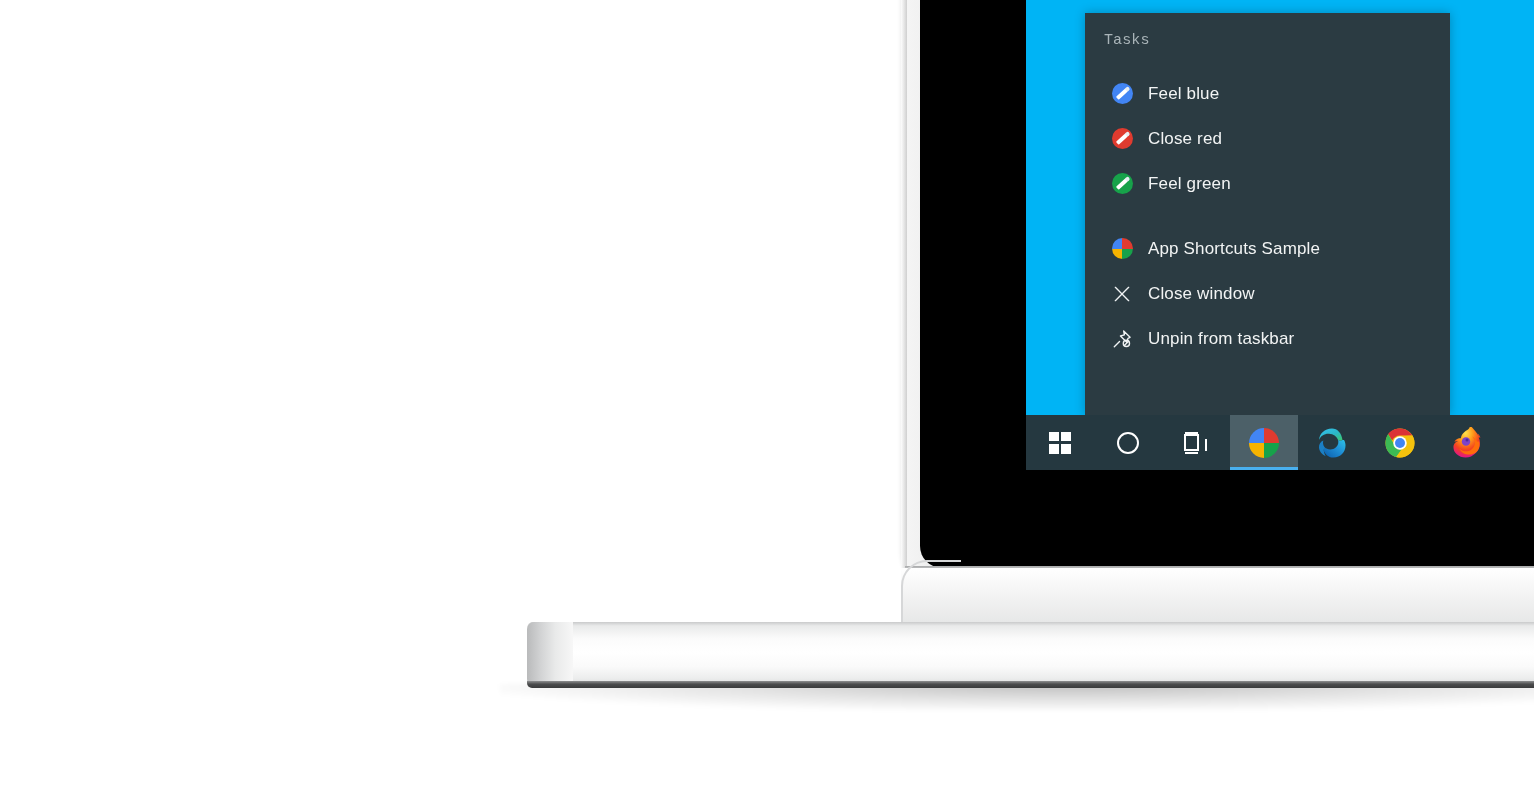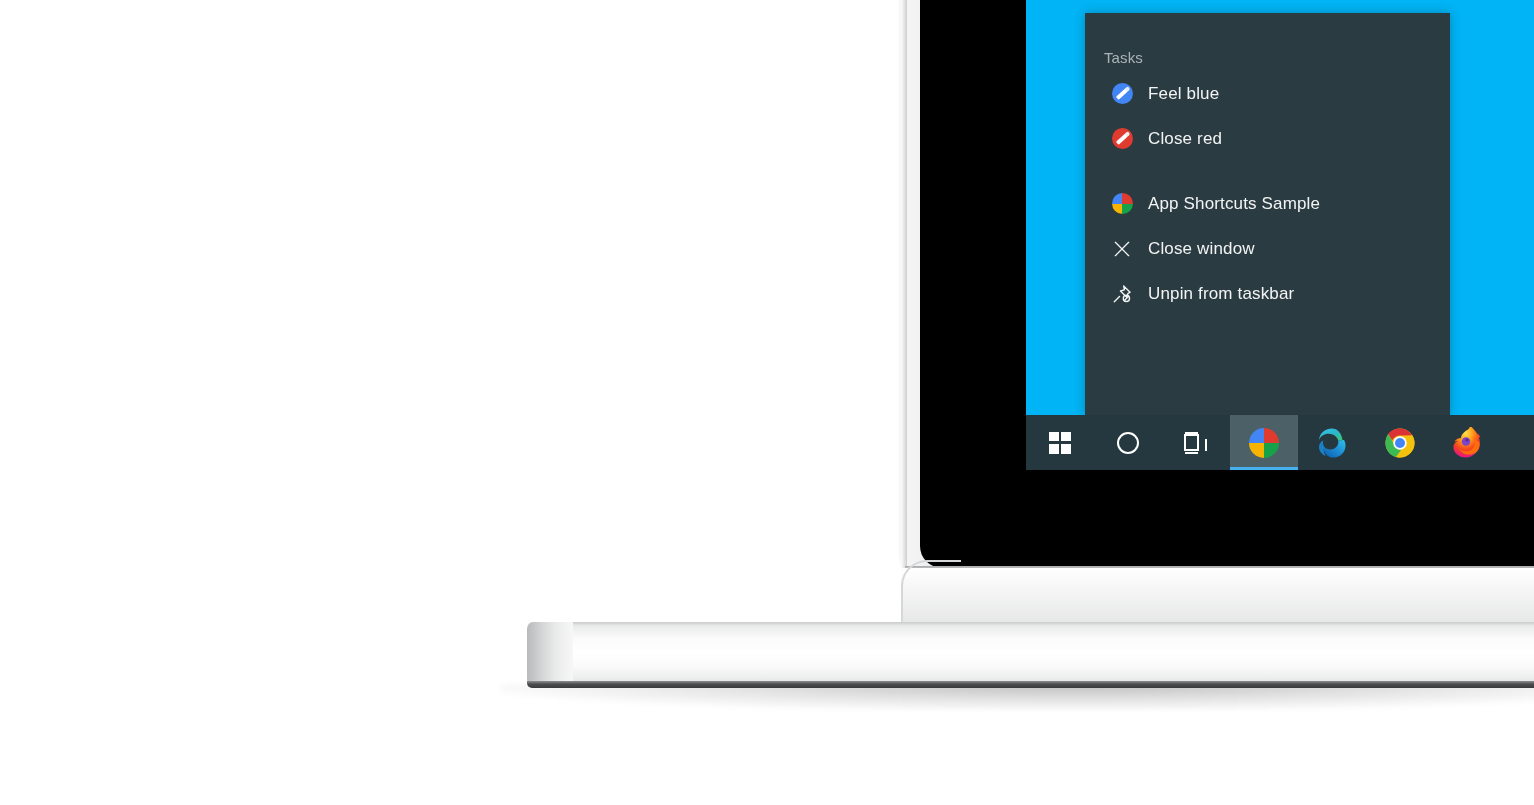--- a/index.html
+++ b/index.html
@@ -83,22 +83,23 @@
     box-shadow: 0 0 10px rgba(0,0,0,0.25);
     box-sizing: border-box;
     padding: 0;
   }
   .jumplist-header {
     color: #a9b4b8;
     font-size: 15px;
     line-height: 1;
     position: absolute;
     left: 19px;
-    top: 37px;
+    top: 20px;
     letter-spacing: 0.1px;
+    font-family: Liberation Mono, monospace;
   }
   .jumplist-list {
     position: absolute;
     left: 0;
     top: 58px;
     right: 0;
   }
   .jl-item {
     display: flex;
     align-items: center;
@@ -353,20 +354,28 @@
         <div class="jl-item">
           <span class="jl-icon">
             <span class="dot" style="background:#e03b2f">
                 <span class="brush"></span>
               </span>
           </span>
           <span class="jl-label">Close red</span>
         </div>
 
 
+        <div class="jl-item">
+          <span class="jl-icon">
+            <span class="dot" style="background:#17a24a">
+                <span class="brush"></span>
+              </span>
+          </span>
+          <span class="jl-label">Feel green</span>
+        </div>
 
         <div class="jl-gap"></div>
 
         <div class="jl-item">
           <span class="jl-icon">
             <span class="pie">
                 <i class="q1"></i>
                 <i class="q2"></i>
                 <i class="q3"></i>
                 <i class="q4"></i>

